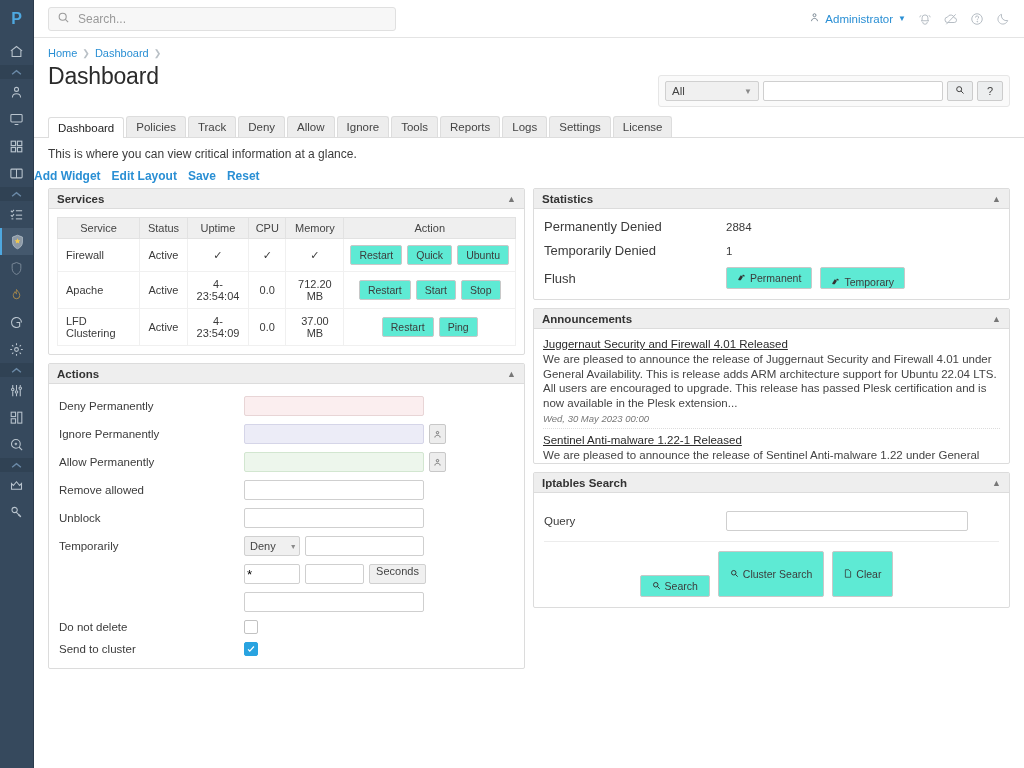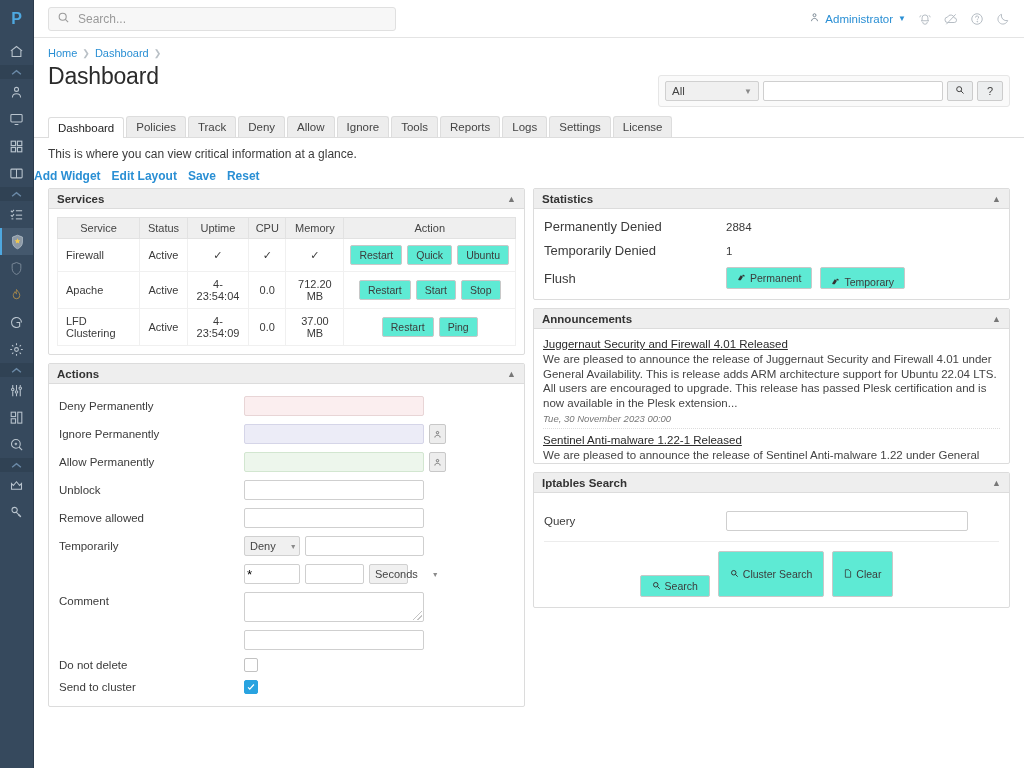--- a/index.html
+++ b/index.html
@@ -621,28 +621,28 @@
                 <span class="iconbtn">
                   <svg width="9" height="9" viewBox="0 0 24 24" fill="none" stroke="#555" stroke-width="2">
                       <circle cx="12" cy="7" r="3.2"></circle>
                       <path d="M5 20c0-3.6 3.1-6 7-6s7 2.4 7 6"></path>
                     </svg>
                 </span>
               </div>
             </div>
 
             <div class="frow">
-              <div class="flabel">Unblock</div>
+              <div class="flabel">Remove allowed</div>
               <div class="fctl">
                   <input class="inp" type="text" style="">
                 </div>
             </div>
 
             <div class="frow">
-              <div class="flabel">Remove allowed</div>
+              <div class="flabel">Unblock</div>
               <div class="fctl">
                   <input class="inp" type="text" style="">
                 </div>
             </div>
 
             <div class="frow">
               <div class="flabel">Temporarily</div>
               <div class="fctl">
                 <div class="sel2" style="width:56px;">
                   <span>Deny</span>
@@ -650,33 +650,27 @@
                 </div>
                 <input class="inp" style="width: 119px;" type="text">
               </div>
             </div>
 
             <div class="frow">
               <div class="flabel"></div>
               <div class="fctl">
                 <input class="inp" style="width: 56px;" type="text" value="*">
                 <input class="inp" style="width: 59px;" type="text">
-                <div class="sel2" style="width:39px;">
+                <div class="sel2" style="width:57px;flex-direction:column;">
                   <span>Seconds</span>
                   <span class="caret" style="font-size:7px;color:#8a8a8a;">▼</span>
                 </div>
               </div>
             </div>
 
-            <div class="frow" style="align-items:flex-start;">
-              <div class="flabel" style="padding-top:3px;">Comment</div>
-              <div class="fctl">
-                  <div class="ta"></div>
-                </div>
-            </div>
 
 
             <div class="frow">
               <div class="flabel"></div>
               <div class="fctl">
                   <input class="inp" type="text" style="">
                 </div>
             </div>
 
             <div class="frow">
@@ -745,21 +739,21 @@
 
         <div class="panel">
           <div class="panel-head">
             <span>Announcements</span>
             <span class="collapse">▲</span>
           </div>
           <div class="panel-body" style="padding:7px 9px 0 9px; height:134px; overflow:hidden;">
             <div class="ann">
               <a class="ann-title" href="#">Juggernaut Security and Firewall 4.01 Released</a>
               <div class="ann-body">We are pleased to announce the release of Juggernaut Security and Firewall 4.01 under General Availability. This is release adds ARM architecture support for Ubuntu 22.04 LTS. All users are encouraged to upgrade. This release has passed Plesk certification and is now available in the Plesk extension...</div>
-              <div class="ann-date">Tue, 30 November 2023 00:00</div>
+              <div class="ann-date">Wed, 30 May 2023 00:00</div>
             </div>
             <div class="ann" style="padding-top:5px;">
               <a class="ann-title" href="#">Sentinel Anti-malware 1.22-1 Released</a>
               <div class="ann-body ann-clip">We are pleased to announce the release of Sentinel Anti-malware 1.22 under General Availability. This is release adds ARM architecture support for Ubuntu 22.04 LTS. This release has passed Plesk certification</div>
             </div>
           </div>
         </div>
 
         <div class="panel">
           <div class="panel-head">

